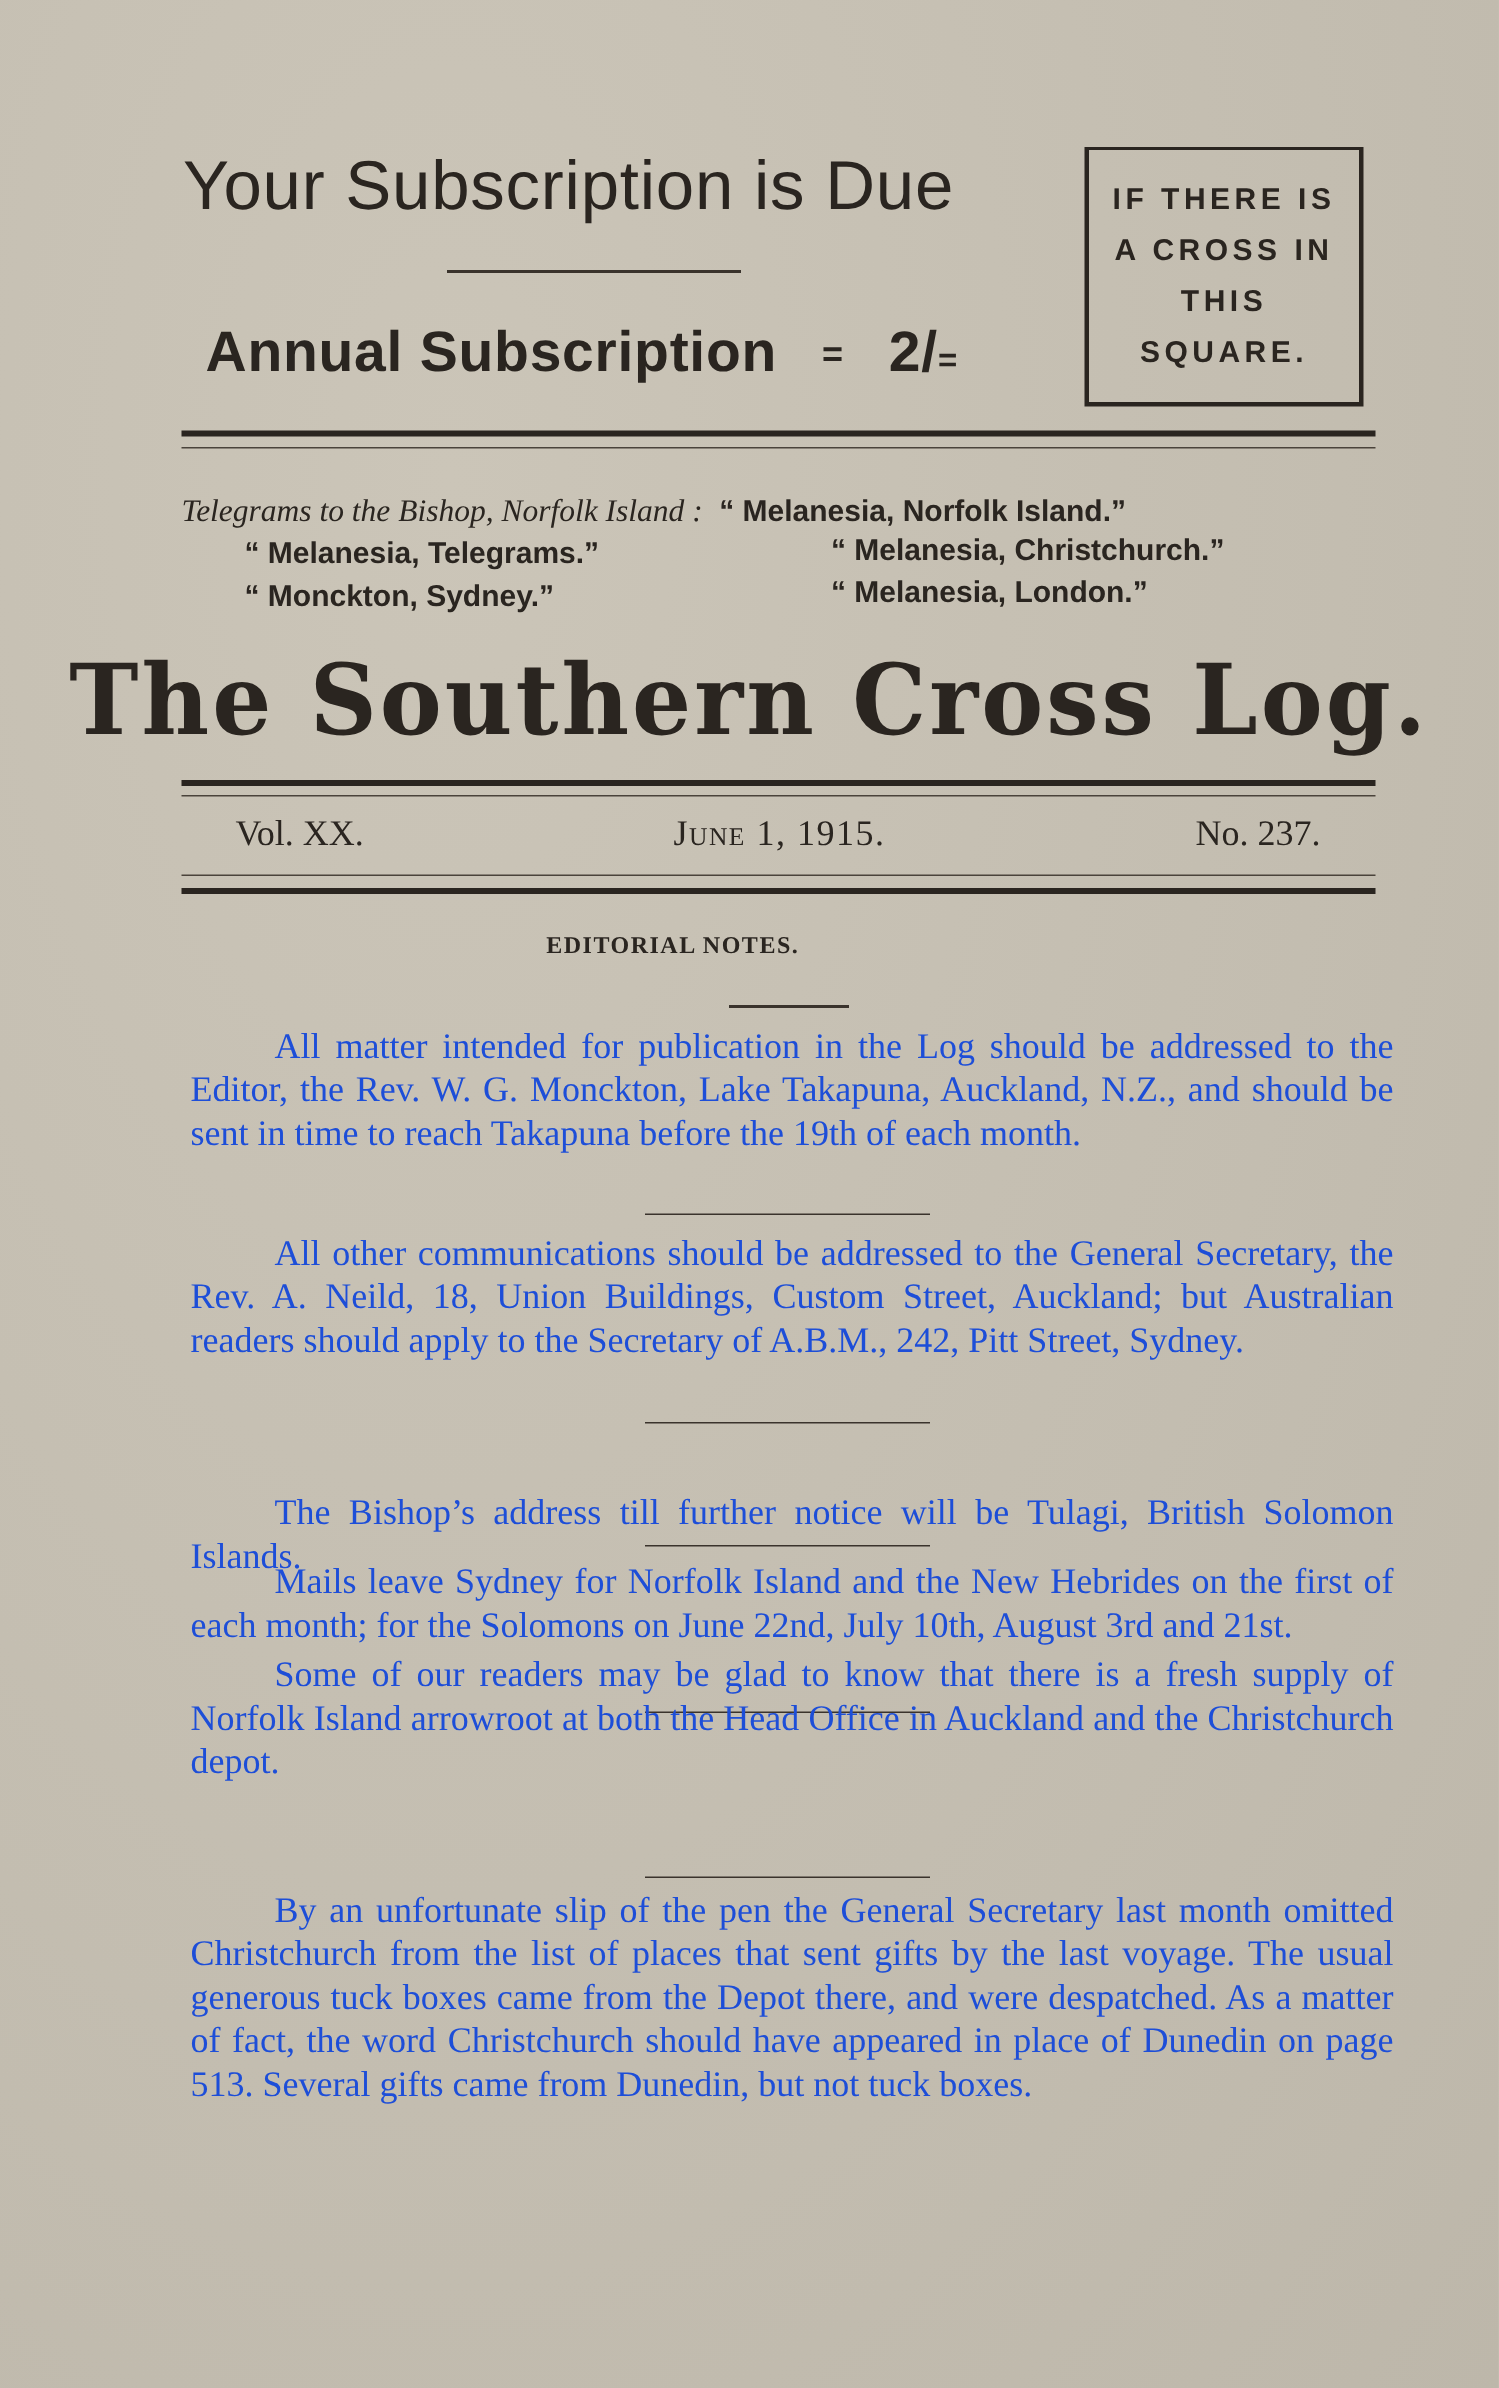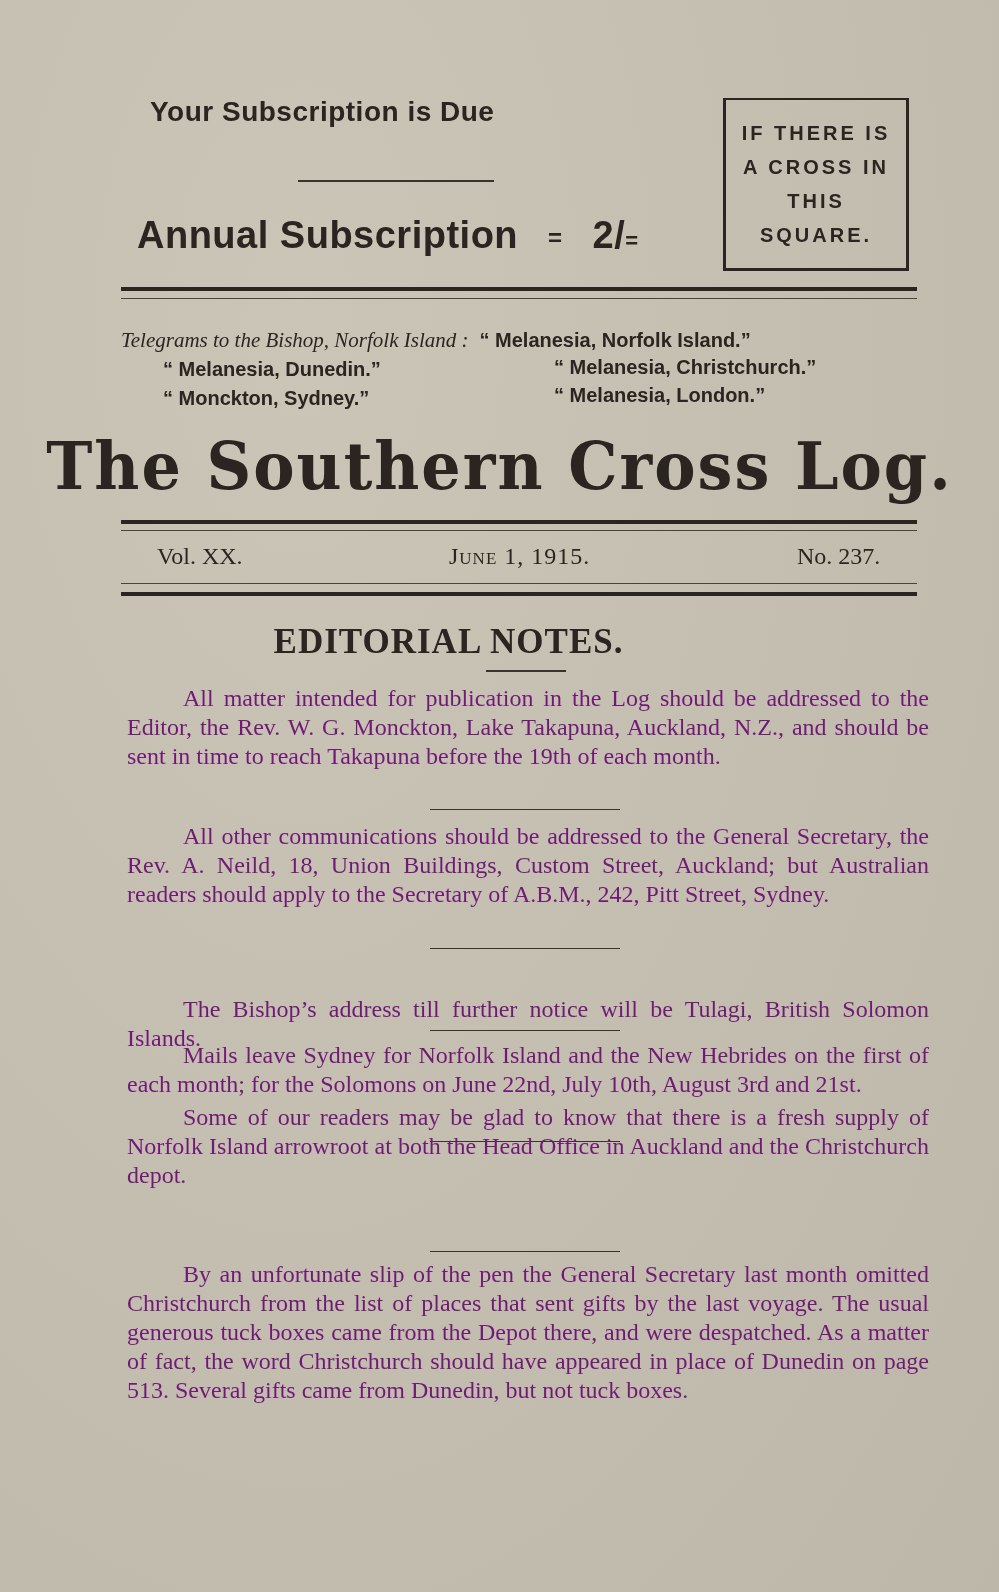--- a/index.html
+++ b/index.html
@@ -7,21 +7,21 @@
       width: 999px; height: 1592px;
       background: #c5bfb2;
       background-image: radial-gradient(ellipse at 30% 20%, #cbc5b8 0%, #c3bdb0 60%, #bdb7aa 100%);
       position: relative; overflow: hidden;
       color: #2a2520;
     }
     .abs { position: absolute; }
     .sans { font-family: "Liberation Sans", "DejaVu Sans", sans-serif; }
 
     
-    .due { left: 150px; top: 96px; font-size: 28px; letter-spacing: 0.5px; font-weight: bold; }
+    .due { left: 122px; top: 96px; font-size: 46px; letter-spacing: 0.5px; font-weight: normal; }
     .due-rule { left: 298px; top: 180px; width: 196px; height: 2px; background: #3a332c; }
     .annual { left: 137px; top: 214px; font-size: 38px; font-weight: bold; letter-spacing: 0.5px; white-space: nowrap; }
     .annual .eq { margin-left: 30px; font-size: 24px; vertical-align: middle; }
     .annual .price { margin-left: 30px; }
     .annual .price-eq { font-size: 22px; }
 
     .cross-box {
       left: 723px; top: 98px; width: 180px; height: 168px;
       border-left: 3px solid #2a2520; border-right: 3px solid #2a2520;
       border-top: 2px solid #2a2520; border-bottom: 3px solid #2a2520;
@@ -46,29 +46,29 @@
       transform: scaleY(1.05);
     }
 
     .issue { top: 543px; font-size: 24px; font-family: "Liberation Serif", "DejaVu Serif", serif; }
     .issue .sc { font-variant: small-caps; letter-spacing: 1px; }
 
     
     .ed-title {
       left: 0; width: 897px; text-align: center; top: 622px;
       font-family: "Liberation Serif", "DejaVu Serif", serif;
-      font-weight: bold; font-size: 35px; letter-spacing: 1px;
+      font-weight: bold; font-size: 16px; letter-spacing: 1px;
     }
     .ed-rule { left: 486px; top: 670px; width: 80px; height: 2px; background: #3a332c; }
 
     .para {
       left: 127px; width: 802px;
       font-family: "Liberation Serif", "DejaVu Serif", serif;
       font-size: 24px; line-height: 29px; text-align: justify;
-      text-indent: 56px; color: #701a75;
+      text-indent: 56px; color: #1d4ed8;
     }
     .sep { left: 430px; width: 190px; height: 1px; background: #3a332c; }
   </style>
 </head>
 <body>
 
 <div class="abs sans due">Your Subscription is Due</div>
 <div class="abs due-rule"></div>
 <div class="abs sans annual">
   <span>Annual Subscription</span><span class="eq">=</span><span class="price">2/</span><span class="price-eq">=</span>
@@ -81,21 +81,21 @@
   <span>SQUARE.</span>
 </div>
 
 <div class="abs rule-thick" style="left:121px; top:287px; width:796px;"></div>
 <div class="abs rule-thin" style="left:121px; top:298px; width:796px;"></div>
 
 <div class="abs tele" style="left:121px; top:328px;">
   <span class="tele-it">Telegrams to the Bishop, Norfolk Island :</span>
   <span class="sans tele-b" style="margin-left:6px;">“ Melanesia, Norfolk Island.”</span>
 </div>
-<div class="abs sans tele tele-b" style="left:163px; top:358px;">“ Melanesia, Dunedin.”</div>
+<div class="abs sans tele tele-b" style="left:163px; top:358px;">“ Melanesia, Telegrams.”</div>
 <div class="abs sans tele tele-b" style="left:554px; top:356px;">“ Melanesia, Christchurch.”</div>
 <div class="abs sans tele tele-b" style="left:163px; top:387px;">“ Monckton, Sydney.”</div>
 <div class="abs sans tele tele-b" style="left:554px; top:384px;">“ Melanesia, London.”</div>
 
 <div class="abs masthead">The Southern Cross Log.</div>
 
 <div class="abs rule-thick" style="left:121px; top:520px; width:796px;"></div>
 <div class="abs rule-thin" style="left:121px; top:530px; width:796px;"></div>
 
 <div class="abs issue" style="left:157px;">Vol. XX.</div>

